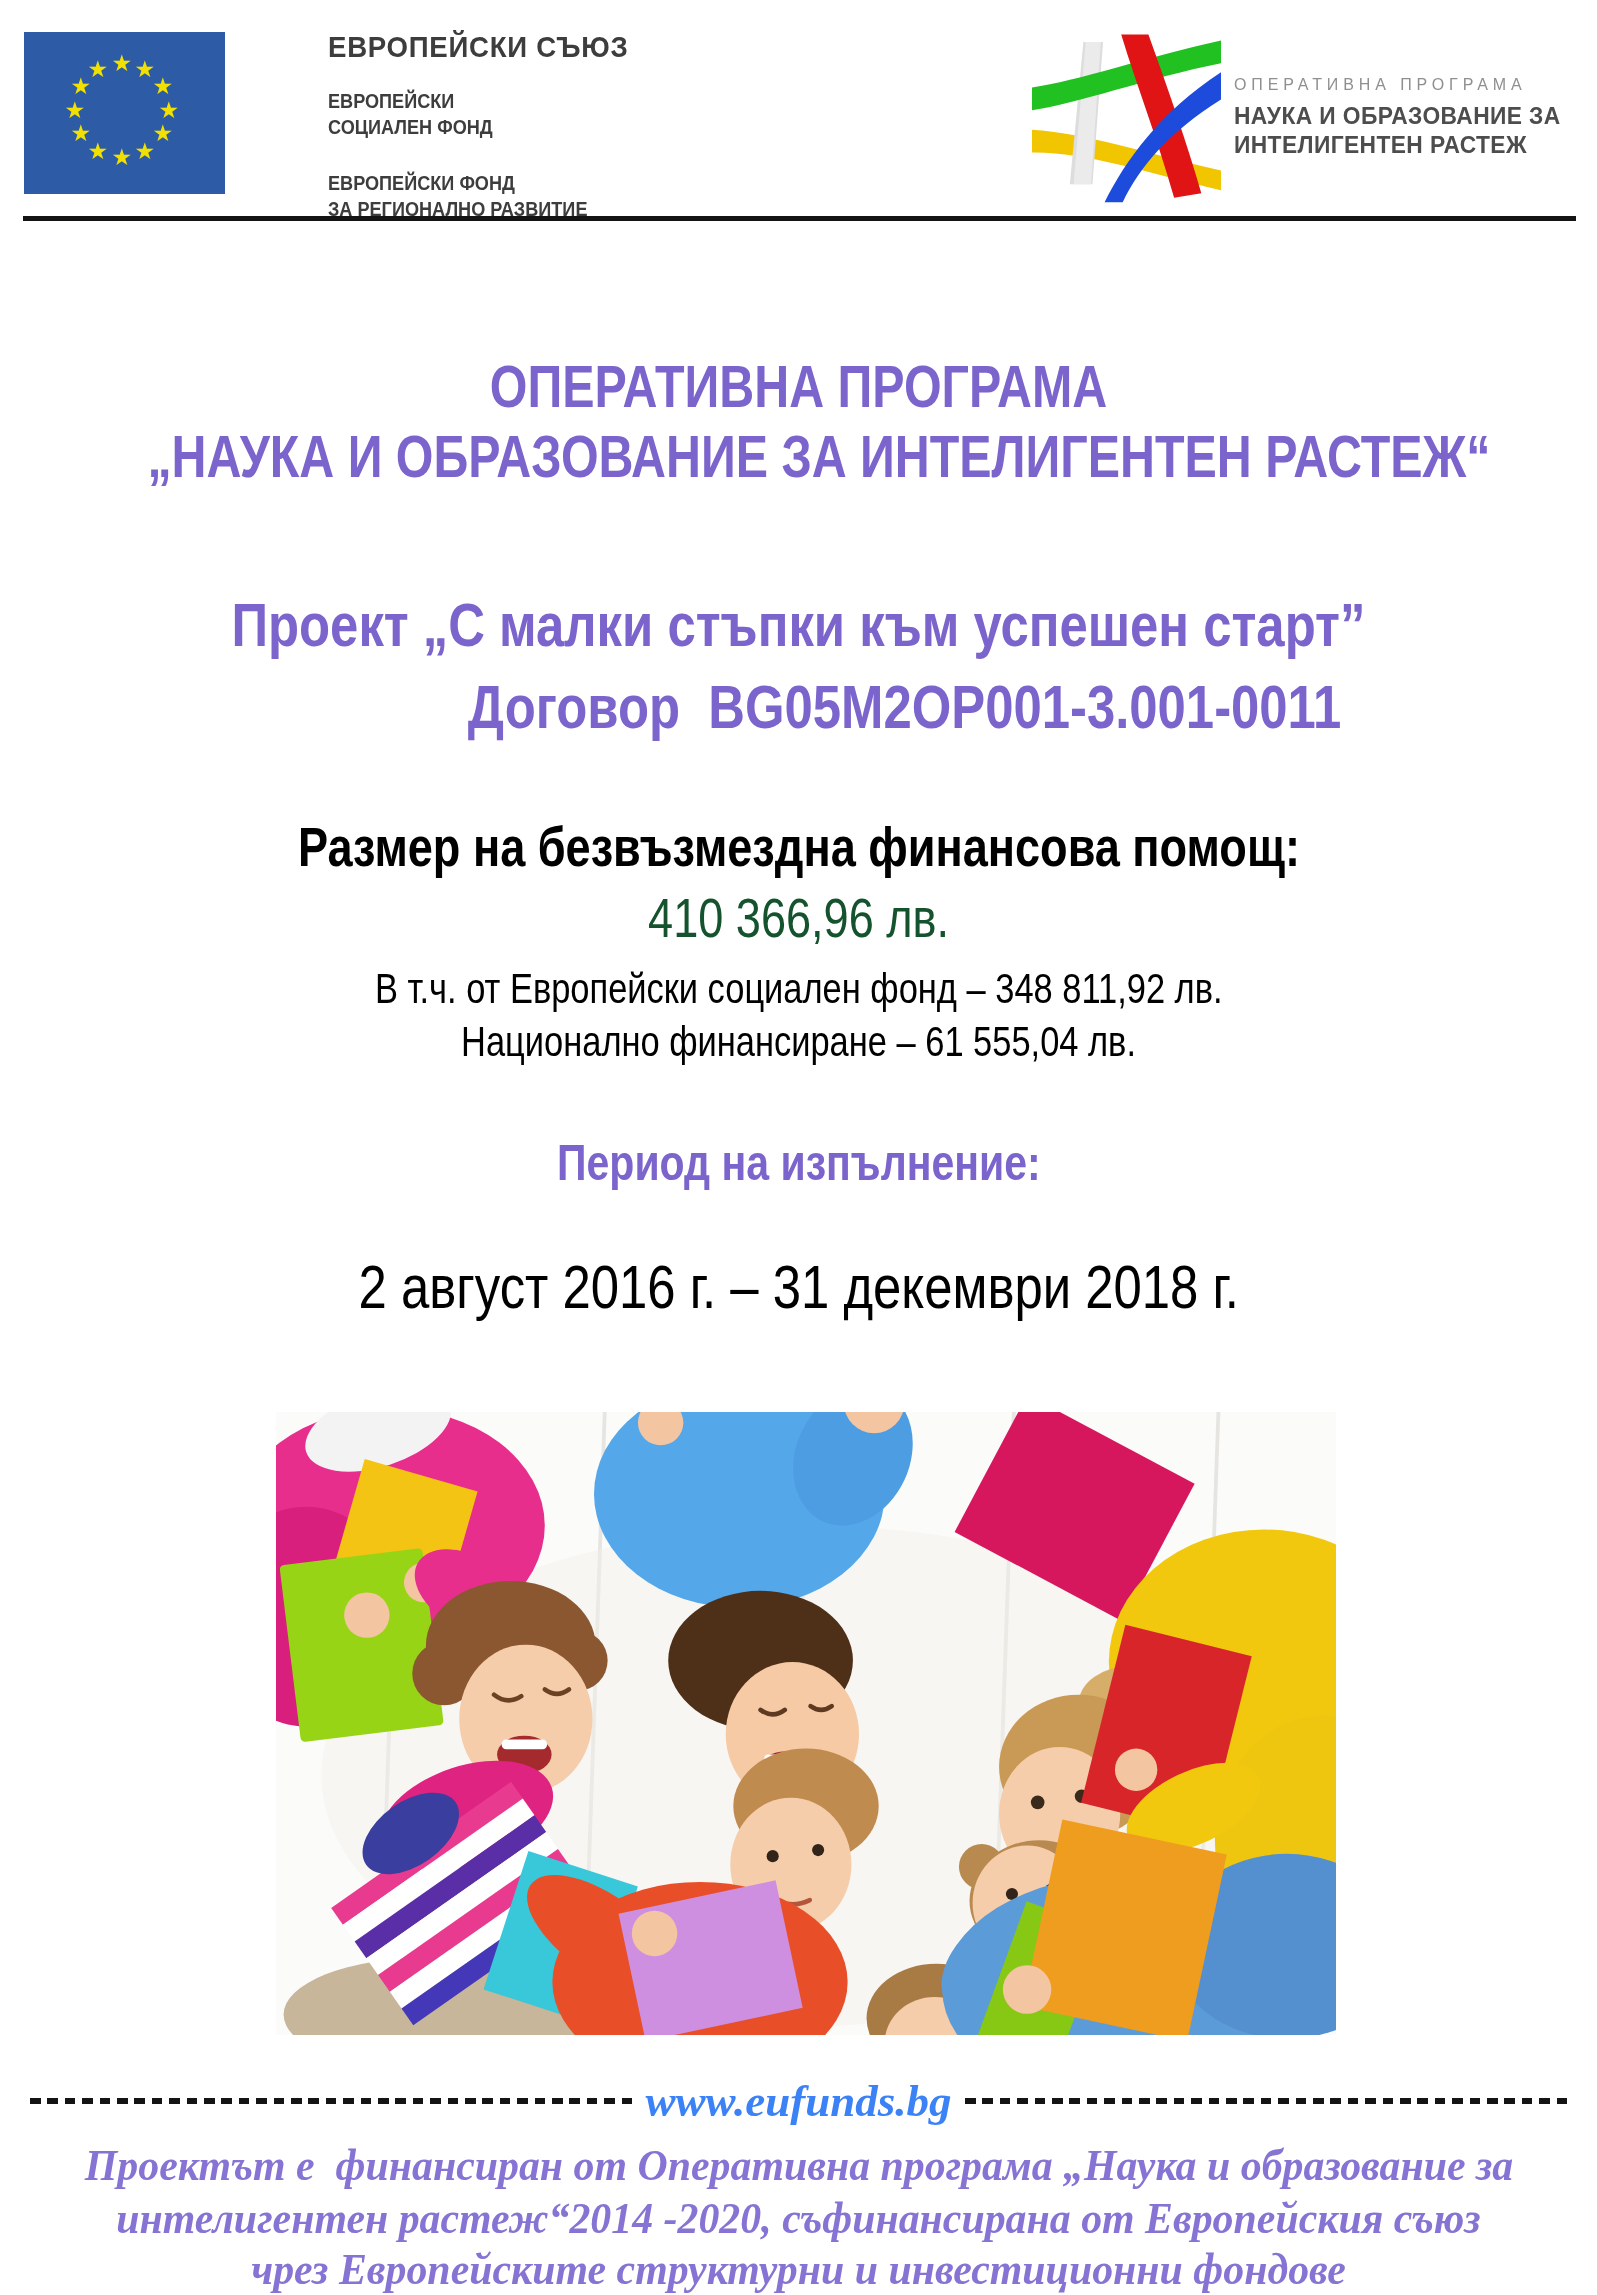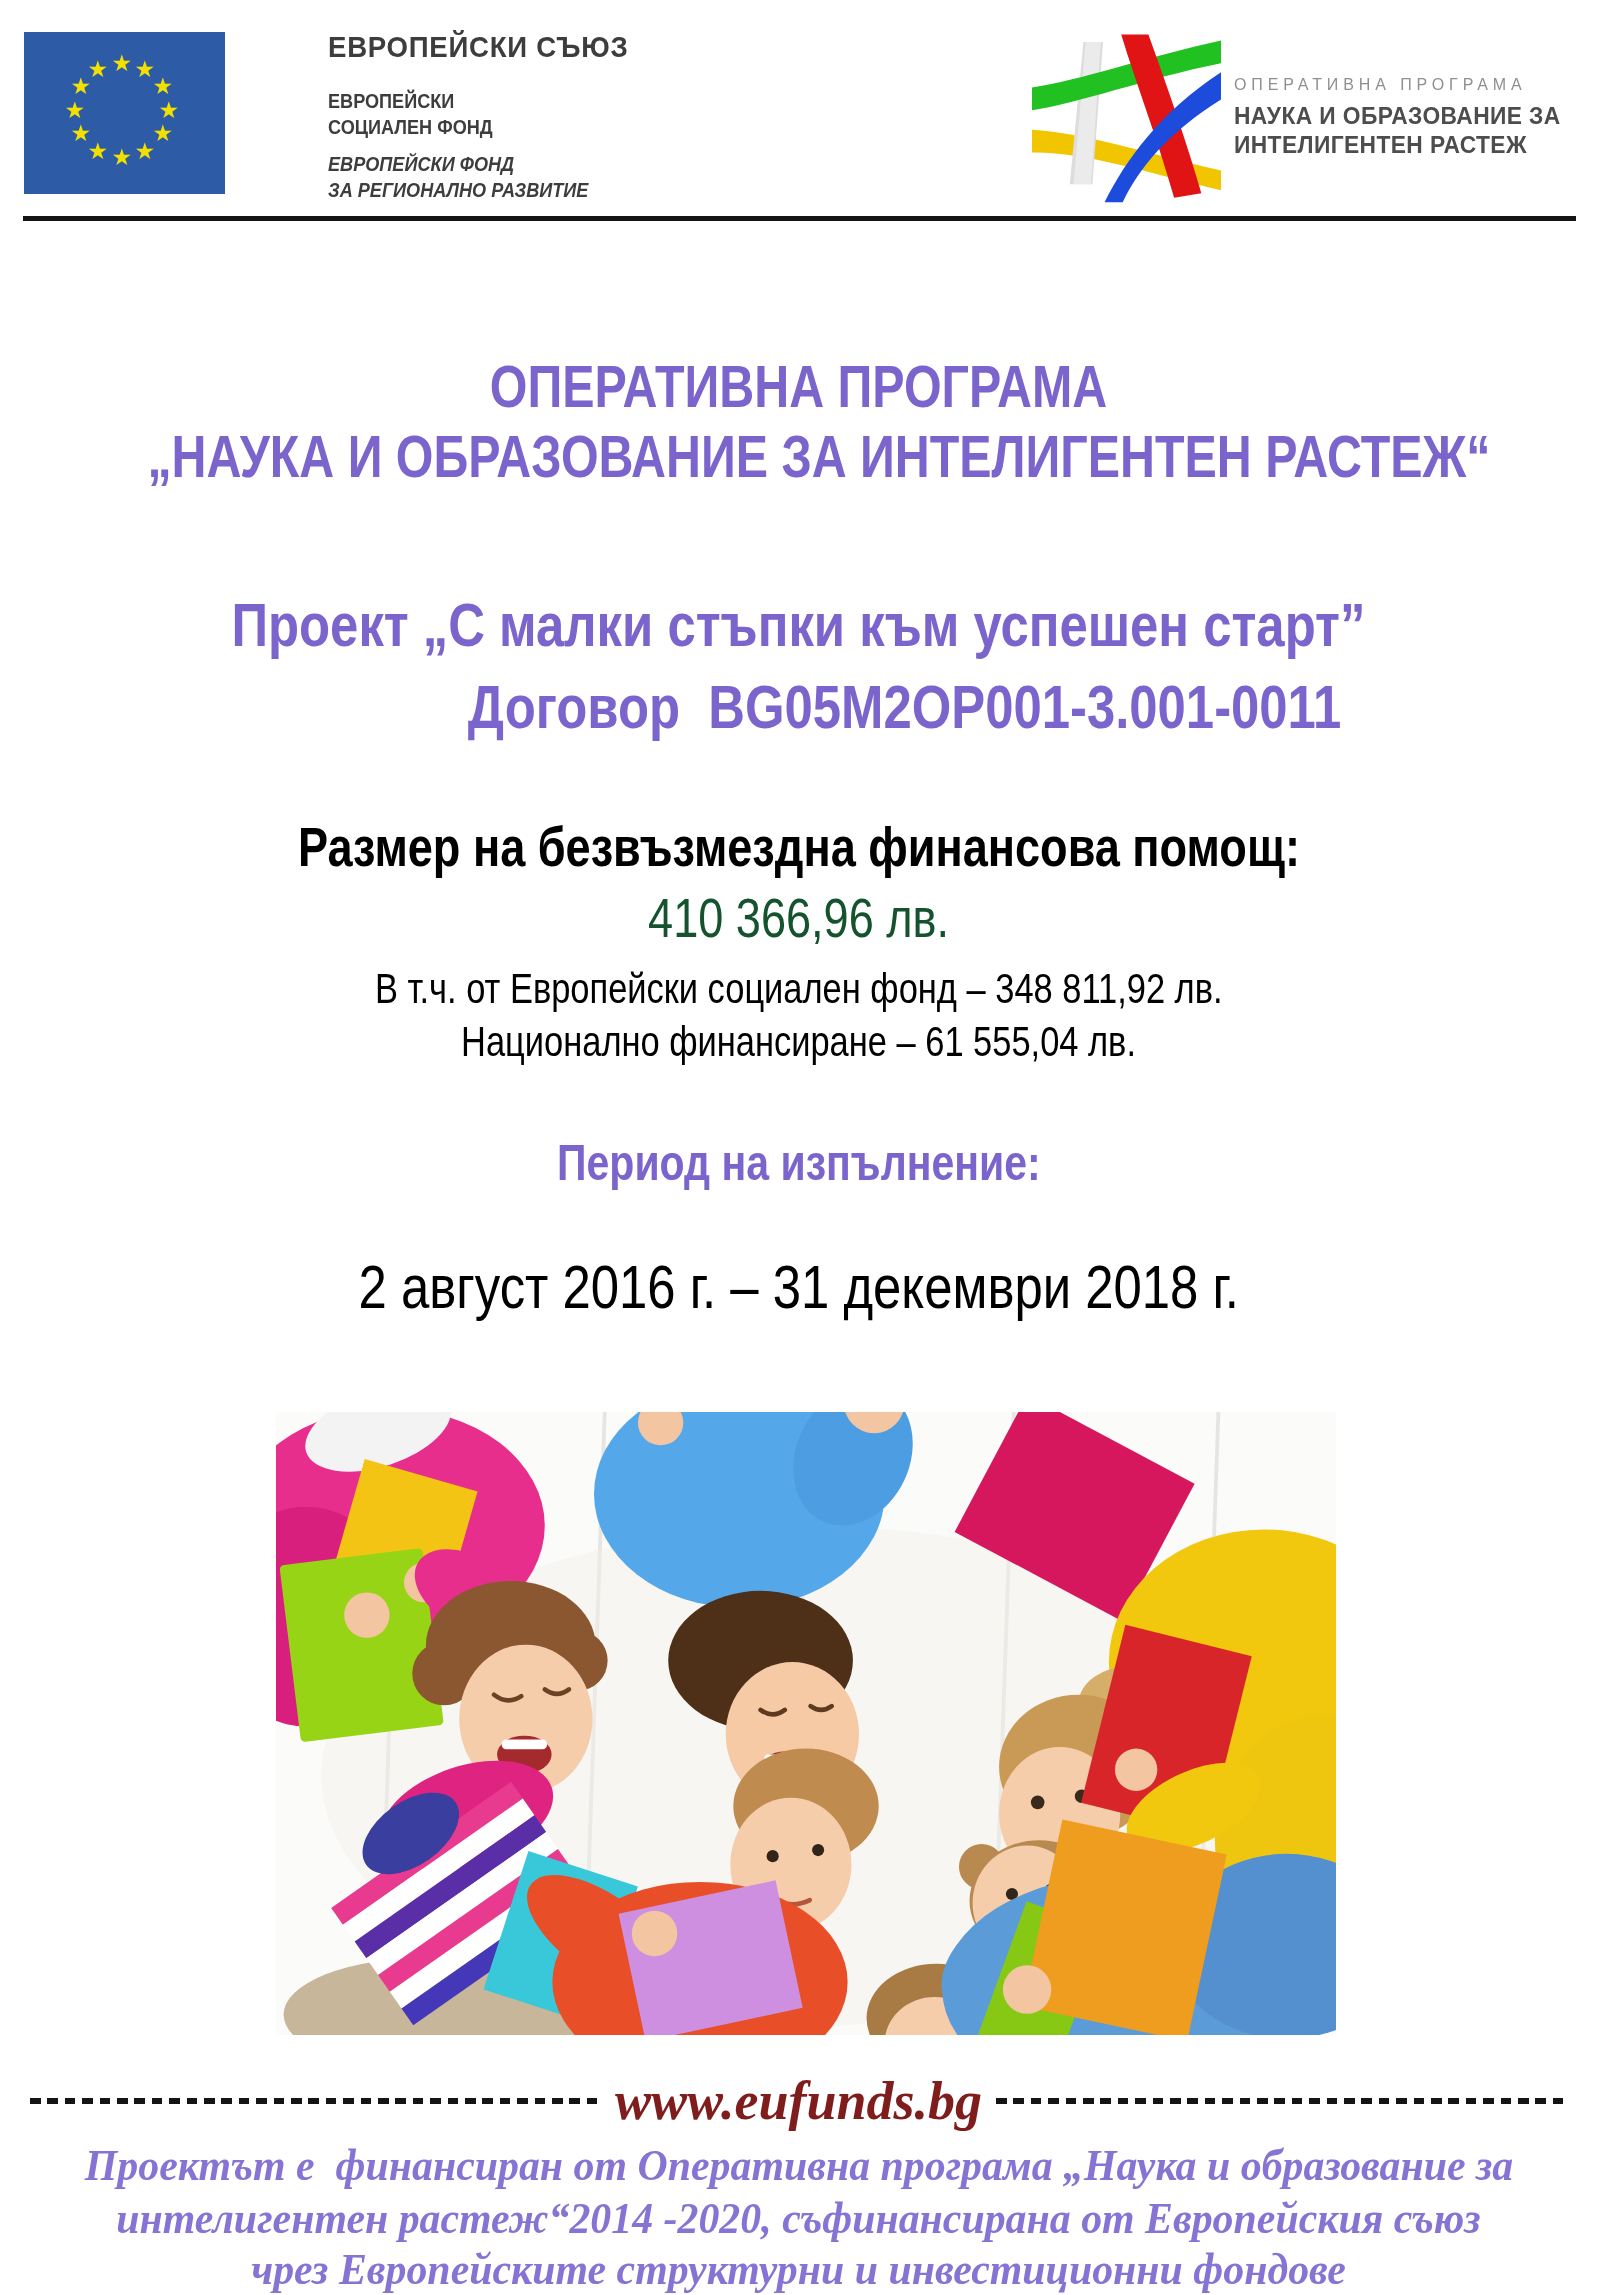--- a/index.html
+++ b/index.html
@@ -20,21 +20,21 @@
   .eu-flag .star:nth-of-type(8){left:64px;top:108px;}
   .eu-flag .star:nth-of-type(9){left:47px;top:90px;}
   .eu-flag .star:nth-of-type(10){left:41px;top:67px;}
   .eu-flag .star:nth-of-type(11){left:47px;top:43px;}
   .eu-flag .star:nth-of-type(12){left:64px;top:26px;}
 
   .eu-text{position:absolute;left:328px;top:30px;color:#3d3d3d;}
   .eu-text .big{font-size:30px;font-weight:bold;letter-spacing:0.8px;transform:scaleX(0.92);transform-origin:left;white-space:pre;}
   .eu-text .small{font-size:19.7px;font-weight:bold;line-height:26px;transform:scaleX(0.92);transform-origin:left;white-space:pre;}
   .eu-text .grp1{margin-top:24px;}
-  .eu-text .grp2{margin-top:11px;font-style:italic;}
+  .eu-text .grp2{margin-top:30px;}
 
   .op-logo{position:absolute;left:1032px;top:30px;width:189px;height:174px;}
   .op-text{position:absolute;left:1234px;top:76px;color:#4d4d4d;}
   .op-text .spaced{font-size:16px;color:#8f8f8f;letter-spacing:4.9px;white-space:pre;}
   .op-text .boldline{font-size:23.5px;font-weight:bold;line-height:29px;letter-spacing:0.4px;white-space:pre;transform:scaleX(0.97);transform-origin:left;}
   .op-text .spaced{margin-bottom:7.6px;}
 
   .header-rule{position:absolute;left:23px;top:216px;width:1553px;height:5.3px;background:#141414;}
 
   
@@ -56,21 +56,21 @@
   
   .photo{position:absolute;left:276px;top:1412px;width:1060px;height:623px;}
   .photo svg{display:block;width:100%;height:100%;}
 
   
   .eufunds-row{position:absolute;left:30px;top:2072px;width:1537px;height:58px;
                display:flex;align-items:center;}
   .dashes{flex:1;height:6px;
           background:repeating-linear-gradient(90deg,#141414 0 10.6px,transparent 10.6px 17.4px);}
   .site-link{margin:0 13.6px;font-family:"Liberation Serif","DejaVu Serif",serif;
-             font-style:italic;font-weight:bold;font-size:54px;color:#7f1d1d;white-space:pre;}
+             font-style:italic;font-weight:bold;font-size:45px;color:#3b82f6;white-space:pre;}
 
   
   .foot{position:absolute;left:0;width:100%;text-align:center;
         font-family:"Liberation Serif","DejaVu Serif",serif;font-style:italic;font-weight:bold;
         font-size:45px;color:#8673d3;white-space:nowrap;}
   .foot .narrow{transform:scaleX(0.93);}
   .f1{top:2139px;} .f2{top:2192px;} .f3{top:2243px;}
 </style>
 </head>
 <body>

